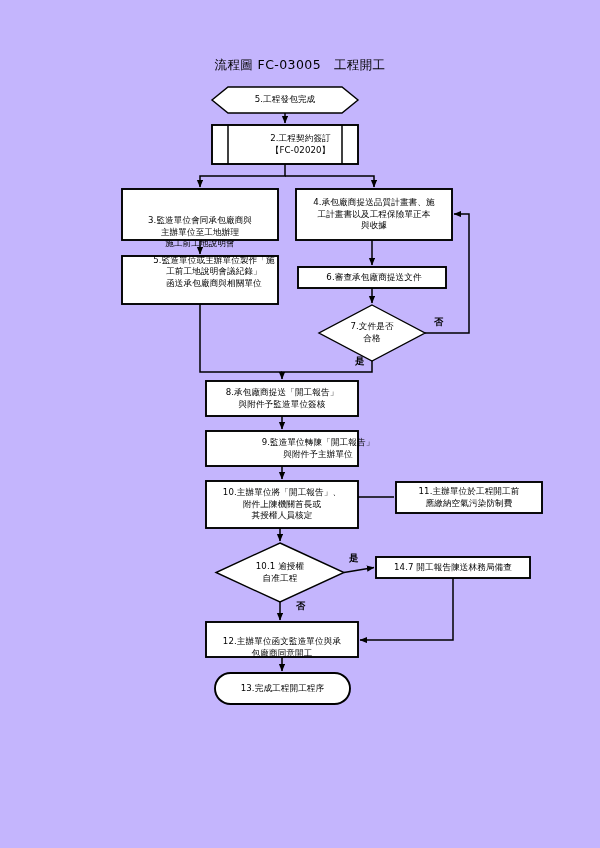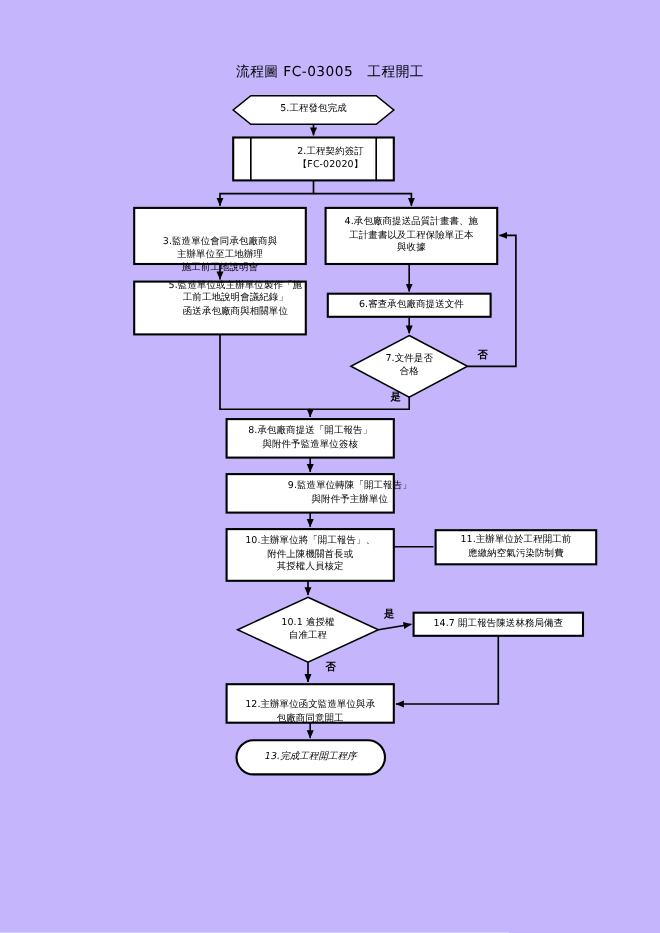--- a/index.html
+++ b/index.html
@@ -208,21 +208,21 @@
   </div>
 
   <div class="node-label node-text" style="left:376px; top:557px; width:154px; height:21px;">
     <span>14.7 開工報告陳送林務局備查</span>
   </div>
 
   <div class="node-label node-text" style="left:206px; top:622px; width:152px; height:52px;">
     <span>12.主辦單位函文監造單位與承<br>包廠商同意開工</span>
   </div>
 
-  <div class="node-label node-text" style="left:215px; top:673px; width:135px; height:31px;font-style:italic;">
+  <div class="node-label node-text" style="left:215px; top:673px; width:135px; height:31px;">
     <span>13.完成工程開工程序</span>
   </div>
 
   <div class="branch-label" style="left:434px; top:316px;">否</div>
   <div class="branch-label" style="left:355px; top:355px;">是</div>
   <div class="branch-label" style="left:349px; top:552px;">是</div>
   <div class="branch-label" style="left:296px; top:600px;">否</div>
 
 </div>
 

